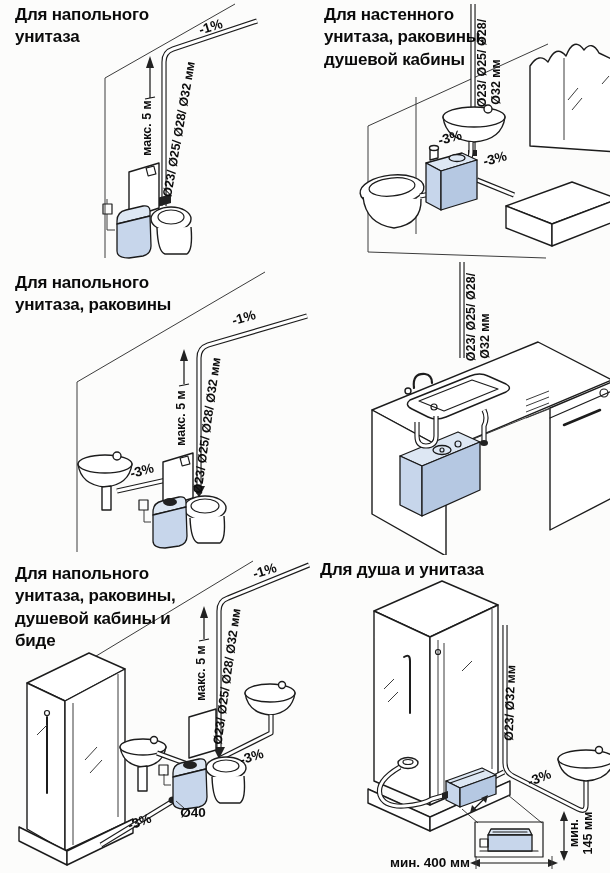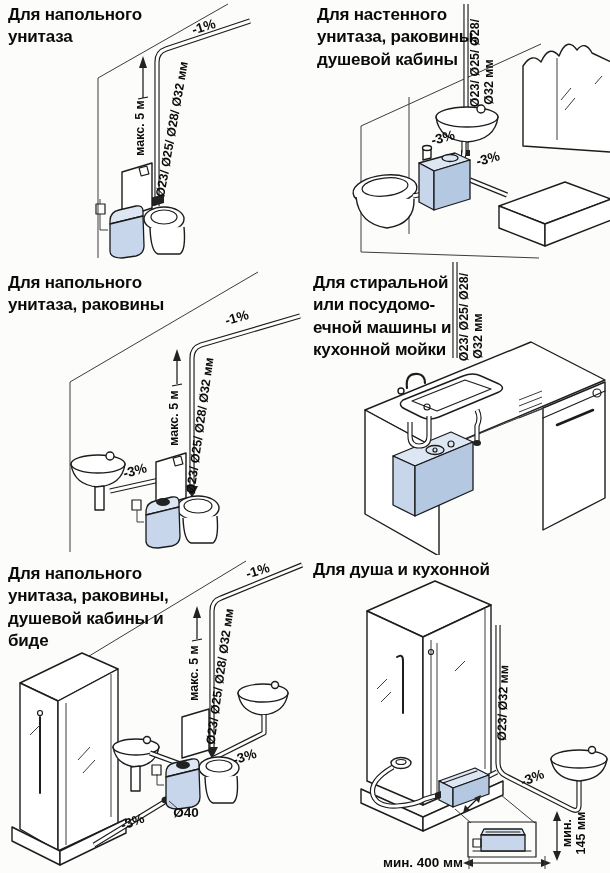--- a/index.html
+++ b/index.html
@@ -1,18 +1,18 @@
 <!DOCTYPE html>
 <html><head>
 <meta charset="utf-8">
 <style>
   html,body{margin:0;padding:0;background:#ffffff;}
   .sheet{position:relative;width:610px;height:873px;background:#fcfcfb;overflow:hidden;
          font-family:"Liberation Sans",sans-serif;}
-  .panel{position:absolute;}
+  .panel{position:absolute;margin-left:7px;}
   .title{position:absolute;left:8px;top:4px;z-index:2;
          font:bold 17px/1.32 "Liberation Sans",sans-serif;color:#0a0a0a;
          white-space:pre-line;letter-spacing:-0.2px;}
   svg{position:absolute;left:0;top:0;}
   
   .thin{stroke:#3c3c3c;stroke-width:1;fill:none;}
   .out{stroke:#1c1c1c;stroke-width:5.2;fill:none;stroke-linejoin:round;}
   .inn{stroke:#ffffff;stroke-width:2.9;fill:none;stroke-linejoin:round;}
   .fix{stroke:#1c1c1c;stroke-width:1.4;fill:#ffffff;stroke-linejoin:round;}
   .fixn{stroke:#1c1c1c;stroke-width:1.2;fill:none;stroke-linejoin:round;stroke-linecap:round;}
@@ -171,24 +171,20 @@
         <rect class="fixn" x="132" y="240" width="9" height="10"></rect>
       </g>
       <text class="lbl" transform="rotate(-90 178 158)" x="178" y="158">макс. 5 м</text>
       <text class="lbl" transform="rotate(-82 204 166)" x="204" y="166">Ø23/ Ø25/ Ø28/ Ø32 мм</text>
       <text class="lbl13" transform="rotate(-16 238 62)" x="238" y="62">-1%</text>
       <text class="lbl13" transform="rotate(-15 136 215)" x="136" y="215">-3%</text>
     </svg>
   </div>
 
   <div class="panel" style="left:305px;top:260px;width:305px;height:295px;">
-    <div class="title" style="top:12px;">Для стиральной
-или посудомо-
-ечной машины и
-кухонной мойки</div>
     <svg width="305" height="295" viewBox="0 0 305 295">
       <g>
         <path class="out" d="M150,2 L150,98"></path>
         <path class="inn" d="M150,2 L150,98"></path>
       </g>
       <g>
         <path class="fix" d="M60,150 L226,82 L300,120 L134,190 Z"></path>
         <path class="fix" d="M60,150 L134,190 L134,296 L60,254 Z"></path>
         <line class="thin" x1="134" y1="190" x2="238" y2="148"></line>
       </g>
@@ -306,21 +302,21 @@
       <text class="lbl" transform="rotate(-90 198 118)" x="198" y="118">макс. 5 м</text>
       <text class="lbl" transform="rotate(-82 224 122)" x="224" y="122">Ø23/ Ø25/ Ø28/ Ø32 мм</text>
       <text class="lbl13" transform="rotate(-17 259 20)" x="259" y="20">-1%</text>
       <text class="lbl13" transform="rotate(-18 246 206)" x="246" y="206">-3%</text>
       <text class="lbl13" transform="rotate(-20 134 271)" x="134" y="271">-3%</text>
       <text class="lbl13" x="186" y="262">Ø40</text>
     </svg>
   </div>
 
   <div class="panel" style="left:305px;top:555px;width:305px;height:318px;">
-    <div class="title" style="top:4px;">Для душа и кухонной</div>
+    <div class="title" style="top:4px;">Для душа и унитаза</div>
     <svg width="305" height="318" viewBox="0 0 305 318">
       <g>
         <path class="fix" d="M62,56 L130,26 L186,50 L118,82 Z"></path>
         <path class="fix" d="M62,56 L118,82 L118,250 L62,226 Z"></path>
         <path class="fix" d="M118,82 L186,50 L186,220 L118,250 Z"></path>
         <line class="thin" x1="126" y1="85" x2="126" y2="245"></line>
         <line class="thin" x1="132" y1="88" x2="132" y2="240"></line>
         <line class="thin" x1="180" y1="54" x2="180" y2="214"></line>
         <path class="fixn" style="stroke-width:2" d="M92,102 Q98,98 98,106 L98,158"></path>
         <circle class="fixn" cx="126" cy="97" r="2.5"></circle>

